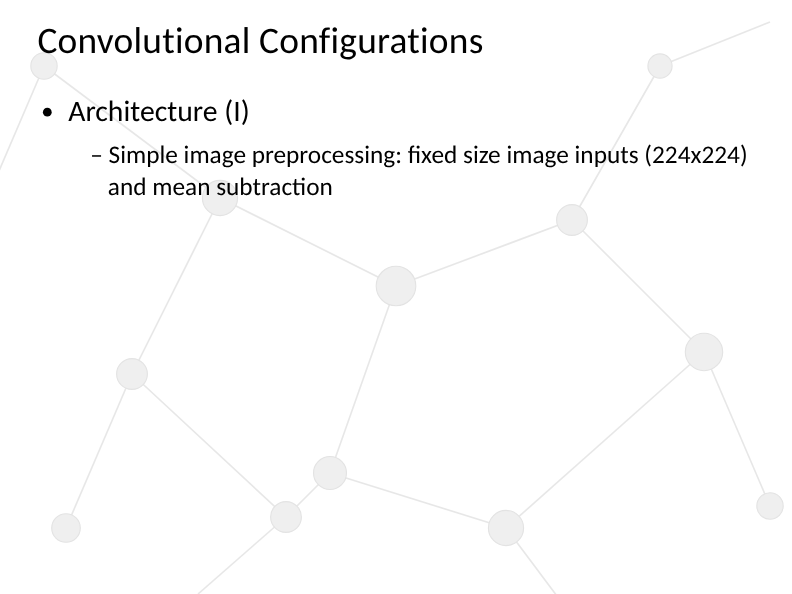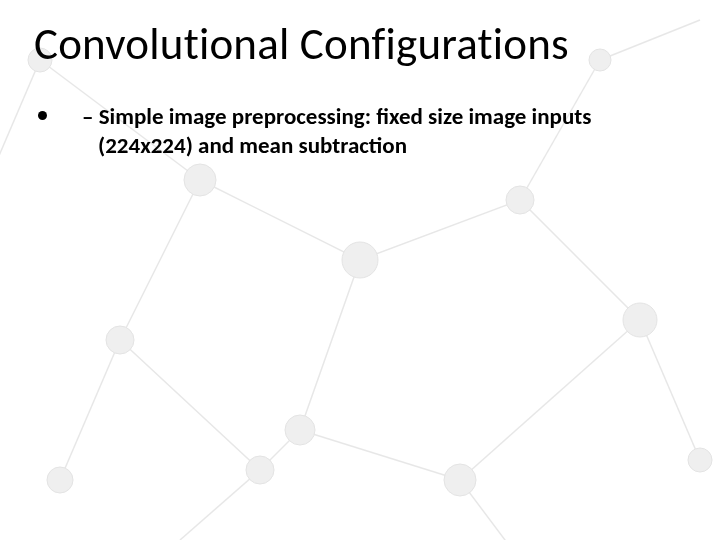--- a/index.html
+++ b/index.html
@@ -21,21 +21,21 @@
   }
   .slide {
     position: relative;
     z-index: 1;
     padding: 18px 34px 0 34px;
     box-sizing: border-box;
     width: 100%;
     height: 100%;
   }
   .title {
-    font-size: 45px;
+    font-size: 34px;
     line-height: 1.15;
     margin: 0 0 28px 0;
     font-weight: 400;
     letter-spacing: 0.2px;
   }
   ul.level1 {
     list-style: disc;
     margin: 0;
     padding-left: 28px;
   }
@@ -47,21 +47,21 @@
   }
   ul.level2 {
     list-style: none;
     margin: 8px 0 0 0;
     padding-left: 20px;
   }
   ul.level2 > li {
     font-size: 23px;
     line-height: 1.25;
     margin-bottom: 4px;
-    font-weight: 700;
+    font-weight: 400;
     text-indent: -16px;
     padding-left: 16px;
   }
   ul.level2 > li::before {
     content: "– ";
   }
 </style>
 </head>
 <body>
 
@@ -98,18 +98,19 @@
     <circle cx="260" cy="470" r="14"></circle>
     <circle cx="460" cy="480" r="16"></circle>
     <circle cx="700" cy="460" r="12"></circle>
   </g>
 </svg>
 
 <div class="slide">
   <h1 class="title">Convolutional Configurations</h1>
   <ul class="level1">
     <li>
+      <span>Architecture (I)</span>
       <ul class="level2">
         <li>Simple image preprocessing: fixed size image inputs (224x224) and mean subtraction</li>
       </ul>
     </li>
   </ul>
 </div>
 
 </body></html>

